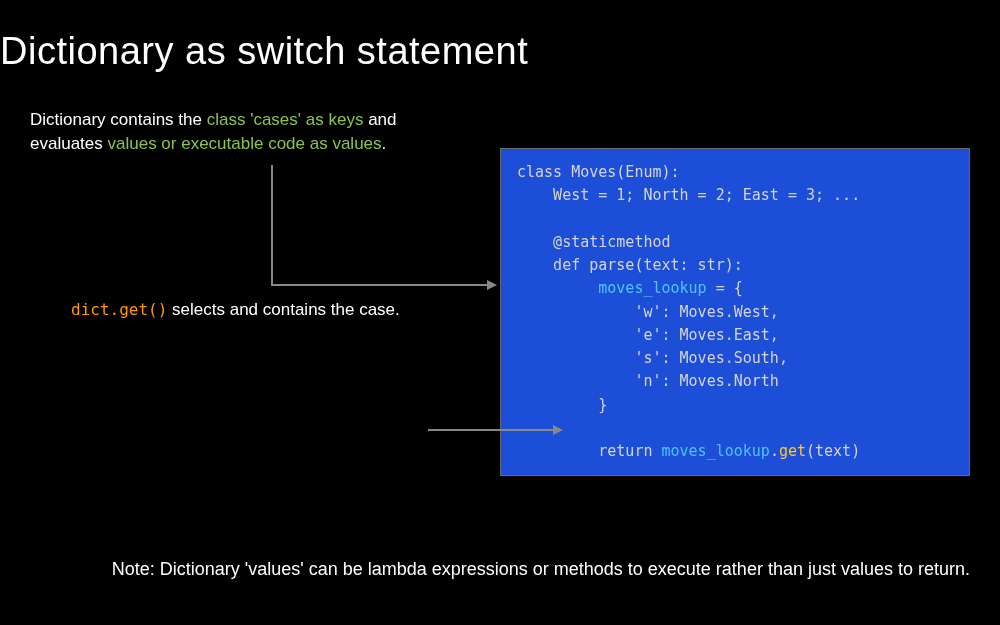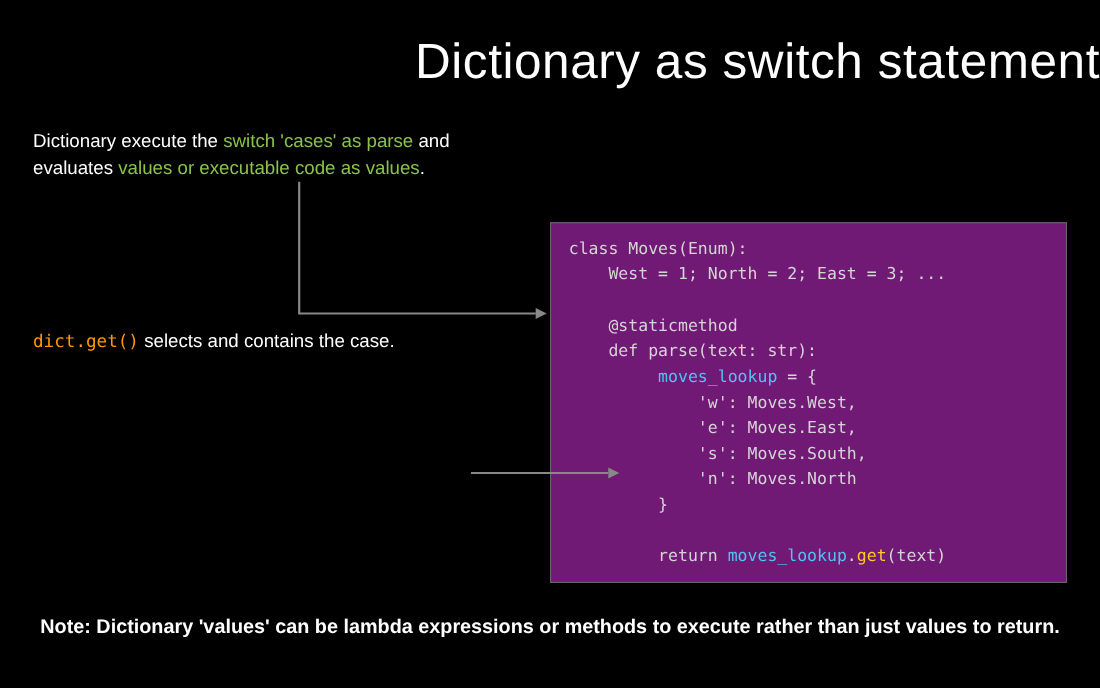--- a/index.html
+++ b/index.html
@@ -10,23 +10,23 @@
     body {
       width: 1000px;
       height: 625px;
       background: #000000;
       color: #ffffff;
       font-family: 'Helvetica Neue', Helvetica, Arial, sans-serif;
       position: relative;
       overflow: hidden;
     }
     .title {
-      font-size: 45px;
+      font-size: 38px;
       font-weight: 200;
-      text-align: right;
+      text-align: left;
       padding-top: 30px;
       letter-spacing: 0.5px;
     }
     .content {
       position: relative;
       padding: 0 30px;
       margin-top: 35px;
     }
     .annotation-1 {
       font-size: 17px;
@@ -34,56 +34,56 @@
       font-weight: 300;
     }
     .green {
       color: #8bc34a;
     }
     .code-box {
       position: absolute;
       right: 30px;
       top: 40px;
       width: 470px;
-      background: #701a75;
+      background: #1d4ed8;
       border: 1px solid #666;
       padding: 12px 16px;
       font-family: 'Menlo', 'Monaco', 'Consolas', monospace;
       font-size: 15px;
       line-height: 1.55;
       color: #d4d4d4;
-      margin-top: 45px;
     }
     .code-box pre {
       margin: 0;
       white-space: pre;
       font-family: inherit;
     }
     .kw-blue { color: #4fc3f7; }
     .kw-yellow { color: #ffca28; }
     .annotation-2 {
       position: absolute;
       left: 30px;
       top: 300px;
       font-size: 17px;
       font-weight: 300;
     }
     .orange {
       color: #ff9800;
       font-family: 'Menlo', 'Monaco', 'Consolas', monospace;
       font-size: 16px;
+      margin-left: 41px;
     }
     .note {
       position: absolute;
       bottom: 45px;
       left: 0;
       right: 0;
-      text-align: center;
+      text-align: right;
       font-size: 18px;
-      font-weight: 700;
+      font-weight: 400;
       padding: 0 30px;
     }
     .arrow1 {
       position: absolute;
       left: 267px;
       top: 165px;
       pointer-events: none;
     }
     .arrow2 {
       position: absolute;
@@ -92,21 +92,21 @@
       pointer-events: none;
     }
   </style>
 </head>
 <body>
 
 <div class="title">Dictionary as switch statement</div>
 
 <div class="content">
   <div class="annotation-1">
-    <span>Dictionary execute the </span><span class="green">switch 'cases' as parse</span><span> and</span><br>
+    <span>Dictionary contains the </span><span class="green">class 'cases' as keys</span><span> and</span><br>
     <span>evaluates </span><span class="green">values or executable code as values</span><span>.</span>
   </div>
 
   <div class="code-box">
     <pre><span>class Moves(Enum):</span>
 <span>    West = 1; North = 2; East = 3; ...</span>
 <span></span>
 <span>    @staticmethod</span>
 <span>    def parse(text: str):</span>
 <span>         </span><span class="kw-blue">moves_lookup</span><span> = {</span>

